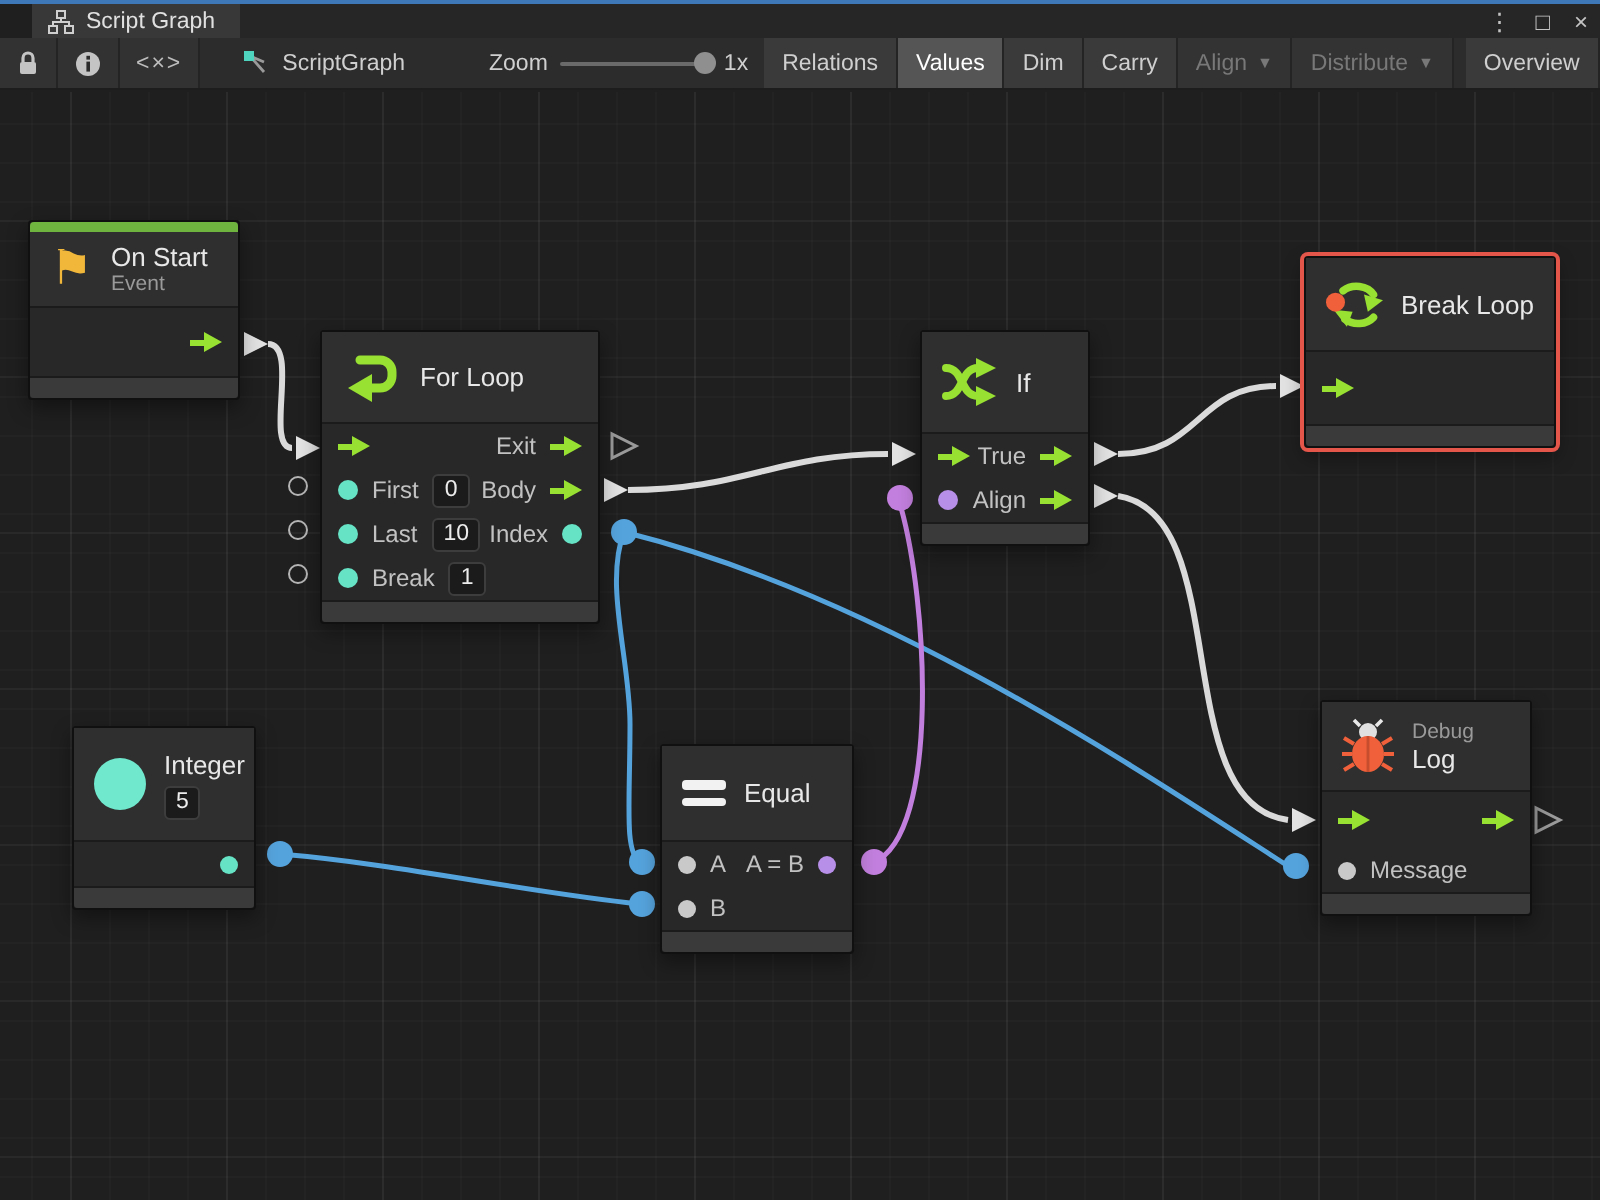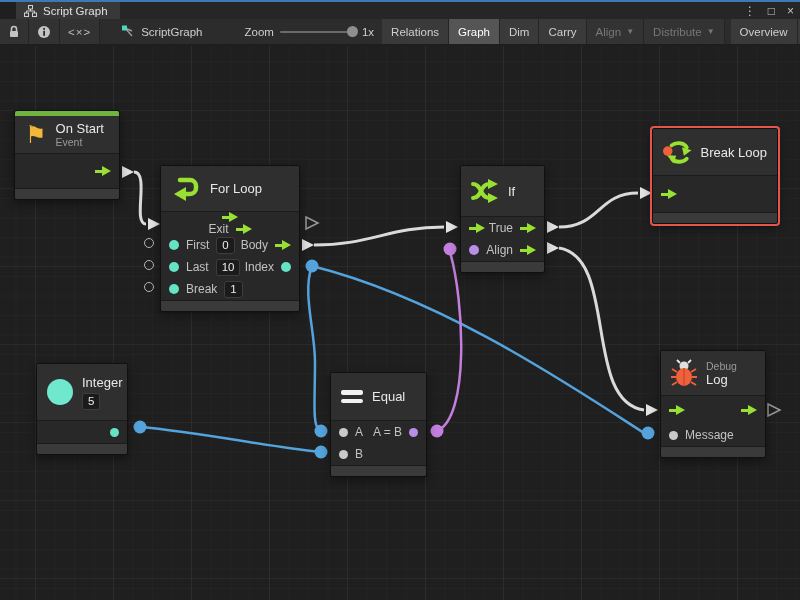--- a/index.html
+++ b/index.html
@@ -119,21 +119,21 @@
       <span class="zoomtrack">
         <span class="zoomhandle"></span>
       </span>
       <span>1x</span>
     </div>
     <div style="display:flex;margin-left:auto;">
       <div class="tbtn">
           <span>Relations</span>
         </div>
       <div class="tbtn active">
-          <span>Graph</span>
+          <span>Values</span>
         </div>
       <div class="tbtn">
           <span>Dim</span>
         </div>
       <div class="tbtn">
           <span>Carry</span>
         </div>
       <div class="tbtn disabled">
           <span>Align</span>
           <span class="caret">▼</span>
@@ -208,21 +208,21 @@
 
   <div class="node" style="left:160px;top:165px;width:140px;">
     <div class="nheader" style="height:46px;">
       <svg width="30" height="25" viewBox="0 0 30 25">
         <path d="M9 4 H19 A6 6 0 0 1 25 10 V12 A6 6 0 0 1 19 18 H14" fill="none" stroke="#98e032" stroke-width="4.5" stroke-linecap="round"></path>
         <polygon points="15,11 15,25 3,18" fill="#98e032"></polygon>
       </svg>
       <span class="ntitle">For Loop</span>
     </div>
     <div class="nrows">
-      <div class="nrow" style="height:22px;flex-direction:column;">
+      <div class="nrow" style="height:22px;">
         <span class="parrow"></span>
         <span class="pgroup">
           <span class="plabel">Exit</span>
           <span class="parrow"></span>
         </span>
       </div>
       <div class="nrow" style="height:22px;">
         <span class="pgroup">
           <span class="dot teal"></span>
           <span class="plabel">First</span>

